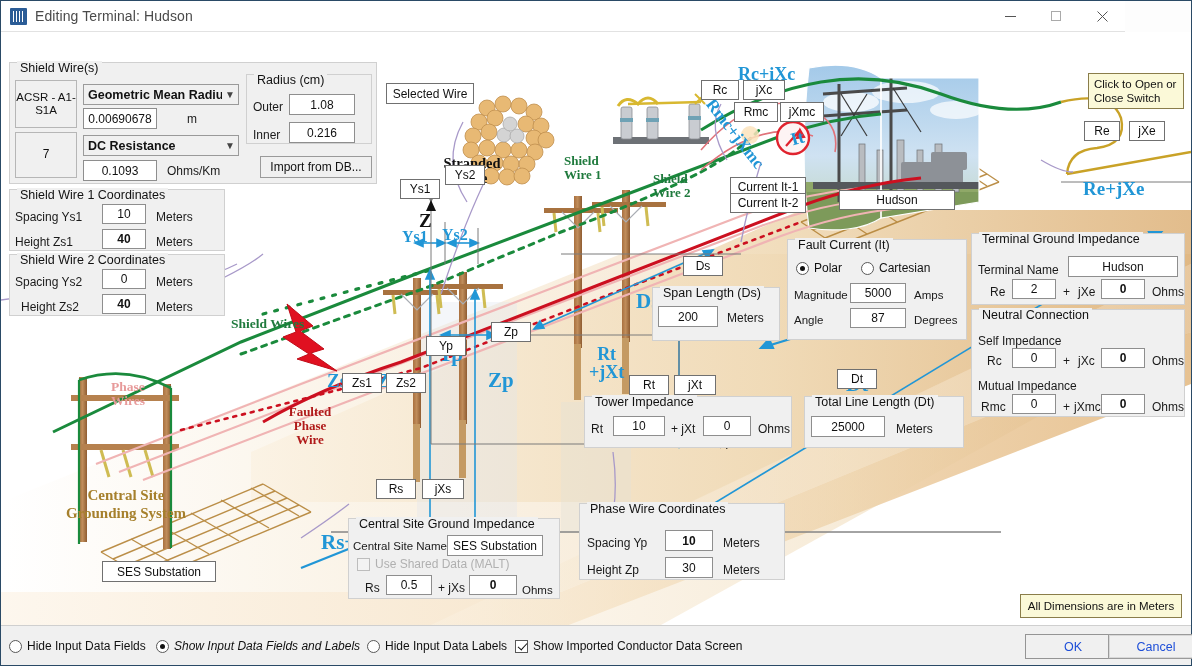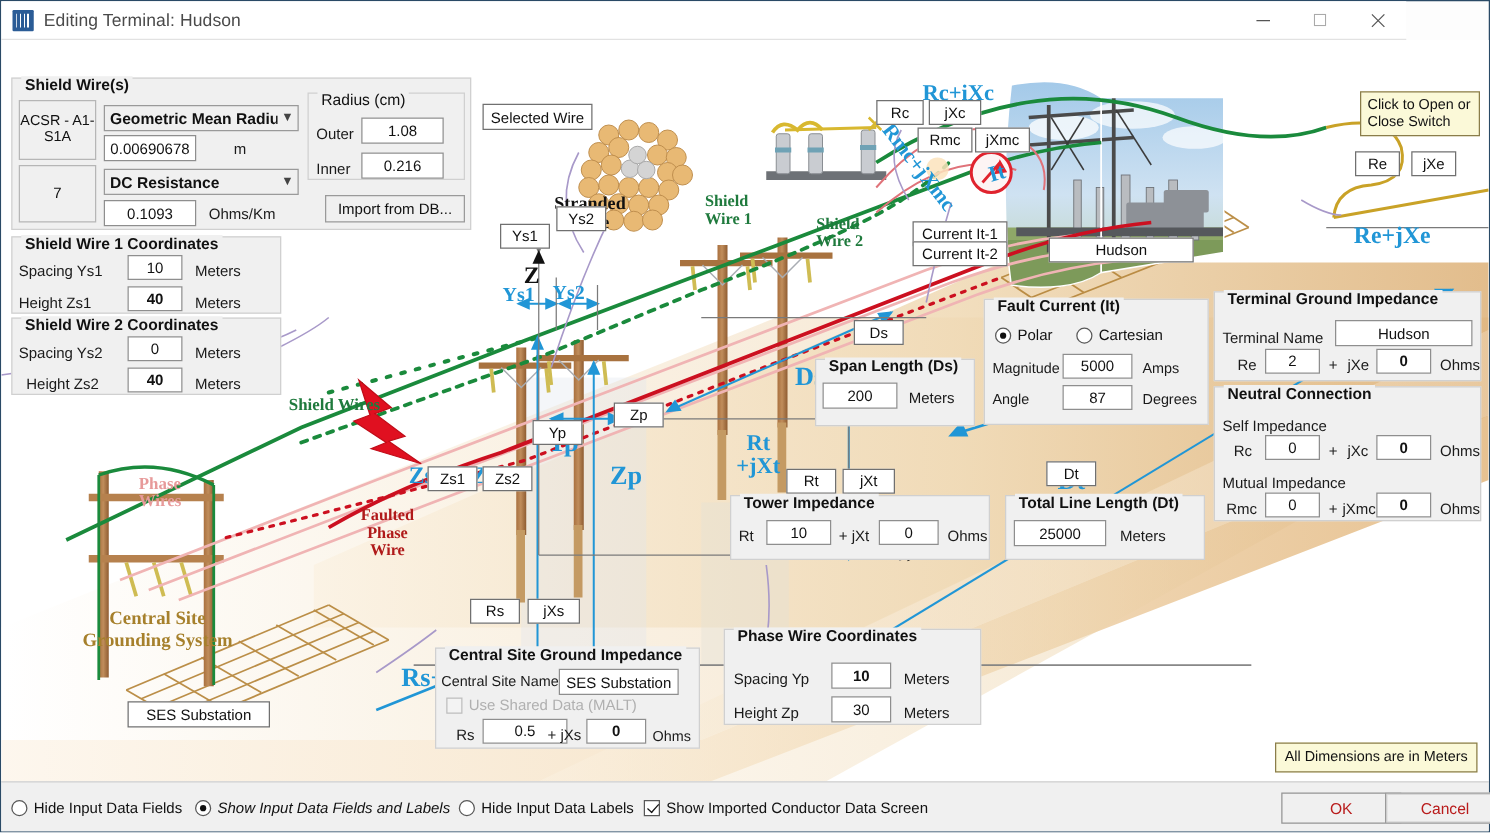--- a/index.html
+++ b/index.html
@@ -55,21 +55,21 @@
   .art { position: absolute; left: 0; top: 0; width: 1190px; height: 593px; }
 
   
   .gbox {
     position: absolute;
     background: #f0f0f0;
     border: 1px solid #d0d0d0;
   }
   .gbox-title {
     position: absolute; top: -2px; left: 7px;
-    font-size: 12.5px; font-weight: bold; color: #111;
+    font-size: 12.5px; font-weight: normal; color: #111;
     background: #f0f0f0; padding: 0 3px; white-space: nowrap;
   }
   .lbl { position: absolute; font-size: 12px; color: #1a1a1a; white-space: nowrap; }
   .tf {
     position: absolute; background: #ffffff; border: 1px solid #8e8e8e;
     font-size: 12px; color: #111; display: flex; align-items: center;
     justify-content: center; font-family: "Liberation Sans", sans-serif;
   }
   .tf.b { font-weight: bold; }
   .ro {
@@ -139,21 +139,21 @@
   .blk { color: #111; font-family: "Liberation Serif", serif; }
 
   
   .bottombar {
     position: absolute; left: 0; top: 624px; width: 1190px; height: 40px;
     background: #f0f0f0; border-top: 1px solid #cfcfcf;
   }
   .obtn {
     position: absolute; width: 96px; height: 25px; font-size: 12.5px;
     background: #f0f0f0; display: flex; align-items: center; justify-content: center;
-    color: #b91c1c;
+    color: #1d4ed8;
   }
   #ok-button { border: 1px solid #949494; }
   #cancel-button { border: 1px solid #9a9a9a; box-shadow: 0 0 0 1px #d8d8d8 inset; }
 </style>
 </head>
 <body>
 
 <div id="app">
 
   <div class="titlebar">
@@ -734,21 +734,21 @@
     <div class="gbox" style="left:347px; top:486px; width:212px; height:81px;">
       <div class="gbox-title">Central Site Ground Impedance</div>
     </div>
     <div class="lbl" style="left:352px; top:508px; font-size:11.5px;">Central Site Name</div>
     <div class="tf" style="left:446px; top:503px; width:96px; height:21px;">SES Substation</div>
     <div class="check dis" style="left:356px; top:525px;">
       <div class="bx"></div>
       <span>Use Shared Data (MALT)</span>
     </div>
     <div class="lbl" style="left:364px; top:549px;">Rs</div>
-    <div class="tf" style="left:385px; top:543px; width:68px; height:20px;">0.5</div>
+    <div class="tf" style="left:385px; top:543px; width:46px; height:20px;">0.5</div>
     <div class="lbl" style="left:437px; top:549px;">+ jXs</div>
     <div class="tf b" style="left:468px; top:543px; width:48px; height:20px;">0</div>
     <div class="lbl" style="left:521px; top:552px; font-size:11.5px;">Ohms</div>
 
     <div class="gbox" style="left:578px; top:471px; width:206px; height:77px;">
       <div class="gbox-title">Phase Wire Coordinates</div>
     </div>
     <div class="lbl" style="left:586px; top:504px;">Spacing Yp</div>
     <div class="tf b" style="left:664px; top:498px; width:48px; height:21px;">10</div>
     <div class="lbl" style="left:722px; top:504px;">Meters</div>

